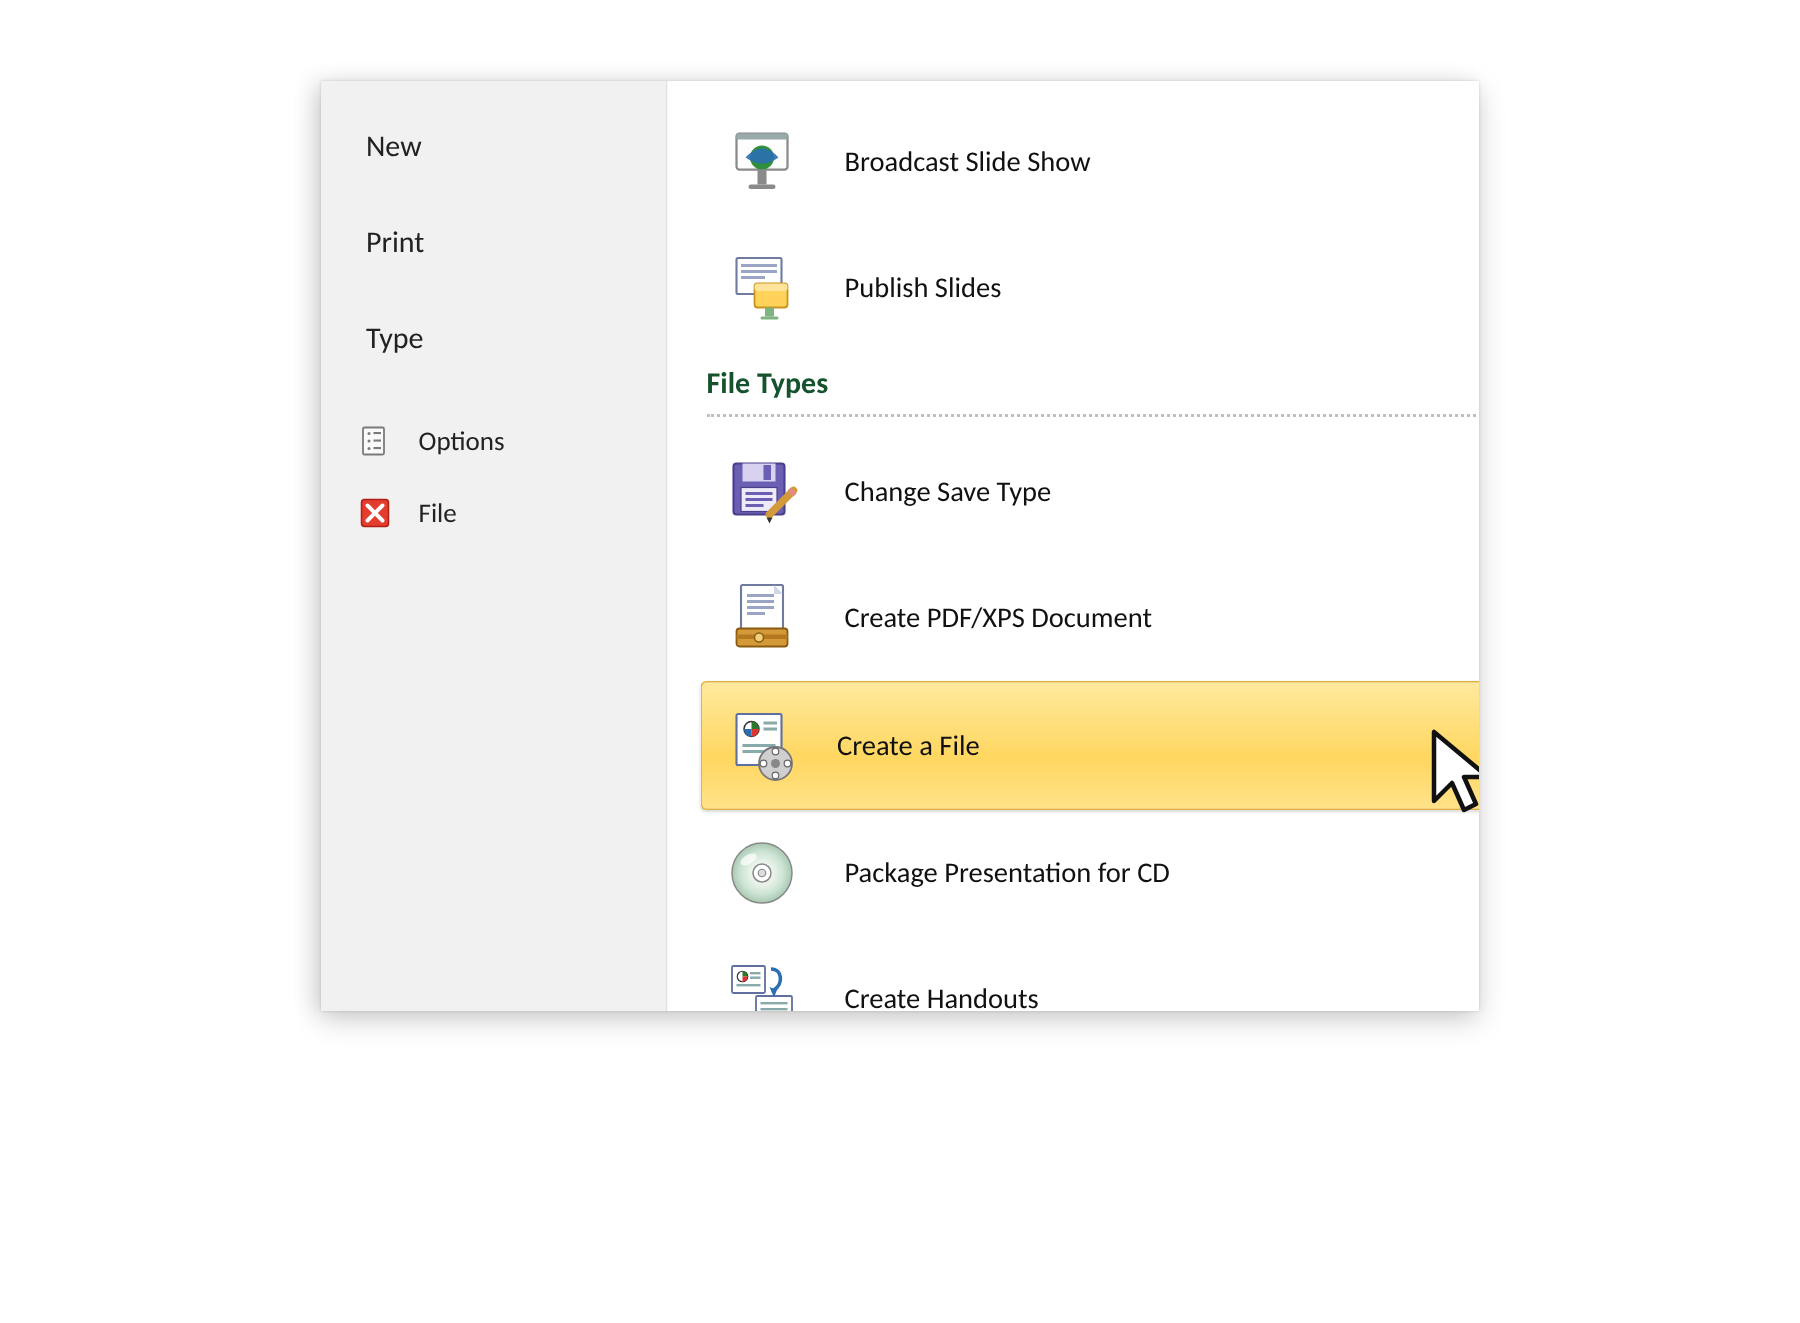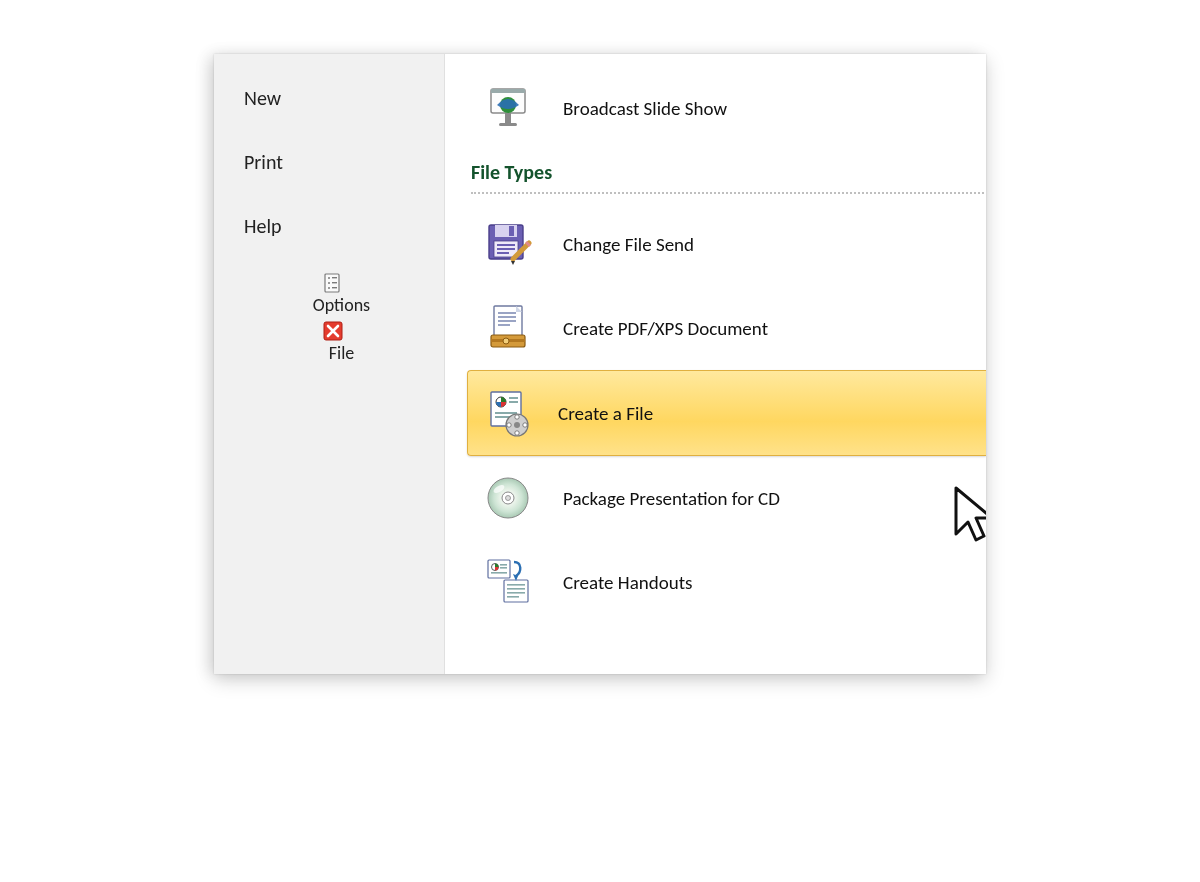--- a/index.html
+++ b/index.html
@@ -67,21 +67,20 @@
   }
   .side-small {
     display: flex;
     align-items: center;
     padding-left: 25px;
     height: 44px;
     font-size: 18px;
     color: #222;
     cursor: pointer;
     margin-top: 4px;
-    flex-direction: column;
   }
   .side-small .ico {
     width: 22px;
     height: 22px;
     margin-right: 18px;
     display: flex;
     align-items: center;
     justify-content: center;
   }
 
@@ -164,21 +163,21 @@
   <div class="panel">
 
     <div class="sidebar">
       <div class="menu-item">
         <span>New</span>
       </div>
       <div class="menu-item">
         <span>Print</span>
       </div>
       <div class="menu-item">
-        <span>Help</span>
+        <span>Type</span>
       </div>
 
       <div style="height:10px"></div>
 
       <div class="side-small">
         <span class="ico">
           <svg width="20" height="20" viewBox="0 0 20 20">
             <rect x="2" y="1" width="14" height="18" rx="1" fill="#fafafa" stroke="#7a7a7a" stroke-width="1.2"></rect>
             <circle cx="6" cy="5" r="1" fill="#7a7a7a"></circle>
             <circle cx="6" cy="10" r="1" fill="#7a7a7a"></circle>
@@ -211,40 +210,55 @@
             <rect x="8" y="6" width="34" height="4" fill="#9aa"></rect>
             <circle cx="25" cy="22" r="8" fill="#2f8f3a"></circle>
             <path d="M14 22 Q25 10 36 22 Q25 30 14 22 Z" fill="#2b6fb3" opacity="0.9"></path>
             <rect x="22" y="30" width="6" height="10" fill="#8a8a8a"></rect>
             <rect x="16" y="40" width="18" height="3" rx="1.5" fill="#8a8a8a"></rect>
           </svg>
         </span>
         <span class="lbl">Broadcast Slide Show</span>
       </div>
 
+      <div class="option">
+        <span class="bigico">
+          <svg width="50" height="50" viewBox="0 0 50 50">
+            <rect x="8" y="5" width="30" height="24" rx="1" fill="#fff" stroke="#6f7aa0" stroke-width="1.4"></rect>
+            <rect x="11" y="9" width="24" height="2" fill="#9aa4c4"></rect>
+            <rect x="11" y="13" width="24" height="2" fill="#9aa4c4"></rect>
+            <rect x="11" y="17" width="16" height="2" fill="#9aa4c4"></rect>
+            <rect x="20" y="22" width="22" height="16" rx="2" fill="#ffd25a" stroke="#c8941a" stroke-width="1.2"></rect>
+            <rect x="20" y="22" width="22" height="5" rx="2" fill="#ffe39a"></rect>
+            <rect x="27" y="38" width="6" height="6" fill="#7fb47f"></rect>
+            <rect x="24" y="44" width="12" height="2" rx="1" fill="#7fb47f"></rect>
+          </svg>
+        </span>
+        <span class="lbl">Publish Slides</span>
+      </div>
 
       <div class="section-h">File Types</div>
       <div class="dotted"></div>
 
       <div class="option">
         <span class="bigico">
           <svg width="50" height="50" viewBox="0 0 50 50">
             <rect x="6" y="6" width="34" height="34" rx="2" fill="#6b5fb3" stroke="#4a3f8b" stroke-width="1.4"></rect>
             <rect x="12" y="6" width="22" height="12" fill="#d8d2f0"></rect>
             <rect x="26" y="7" width="5" height="10" fill="#6b5fb3"></rect>
             <rect x="11" y="22" width="24" height="16" fill="#efeaf9" stroke="#4a3f8b" stroke-width="0.8"></rect>
             <rect x="14" y="25" width="18" height="2" fill="#6b5fb3"></rect>
             <rect x="14" y="29" width="18" height="2" fill="#6b5fb3"></rect>
             <rect x="14" y="33" width="12" height="2" fill="#6b5fb3"></rect>
             <path d="M30 40 L46 24" stroke="#d29a3a" stroke-width="5" stroke-linecap="round"></path>
             <path d="M44 22 L48 26 L46 28 L42 24 Z" fill="#e28a8a"></path>
             <path d="M28 42 L32 42 L30 46 Z" fill="#333"></path>
           </svg>
         </span>
-        <span class="lbl">Change File Send</span>
+        <span class="lbl">Change Save Type</span>
       </div>
 
       <div class="option">
         <span class="bigico">
           <svg width="50" height="50" viewBox="0 0 50 50">
             <rect x="11" y="3" width="28" height="36" rx="1" fill="#fff" stroke="#6f7aa0" stroke-width="1.4"></rect>
             <path d="M33 3 L39 9 L33 9 Z" fill="#cfd6e6"></path>
             <rect x="15" y="9" width="18" height="2" fill="#9aa4c4"></rect>
             <rect x="15" y="13" width="18" height="2" fill="#9aa4c4"></rect>
             <rect x="15" y="17" width="18" height="2" fill="#9aa4c4"></rect>

